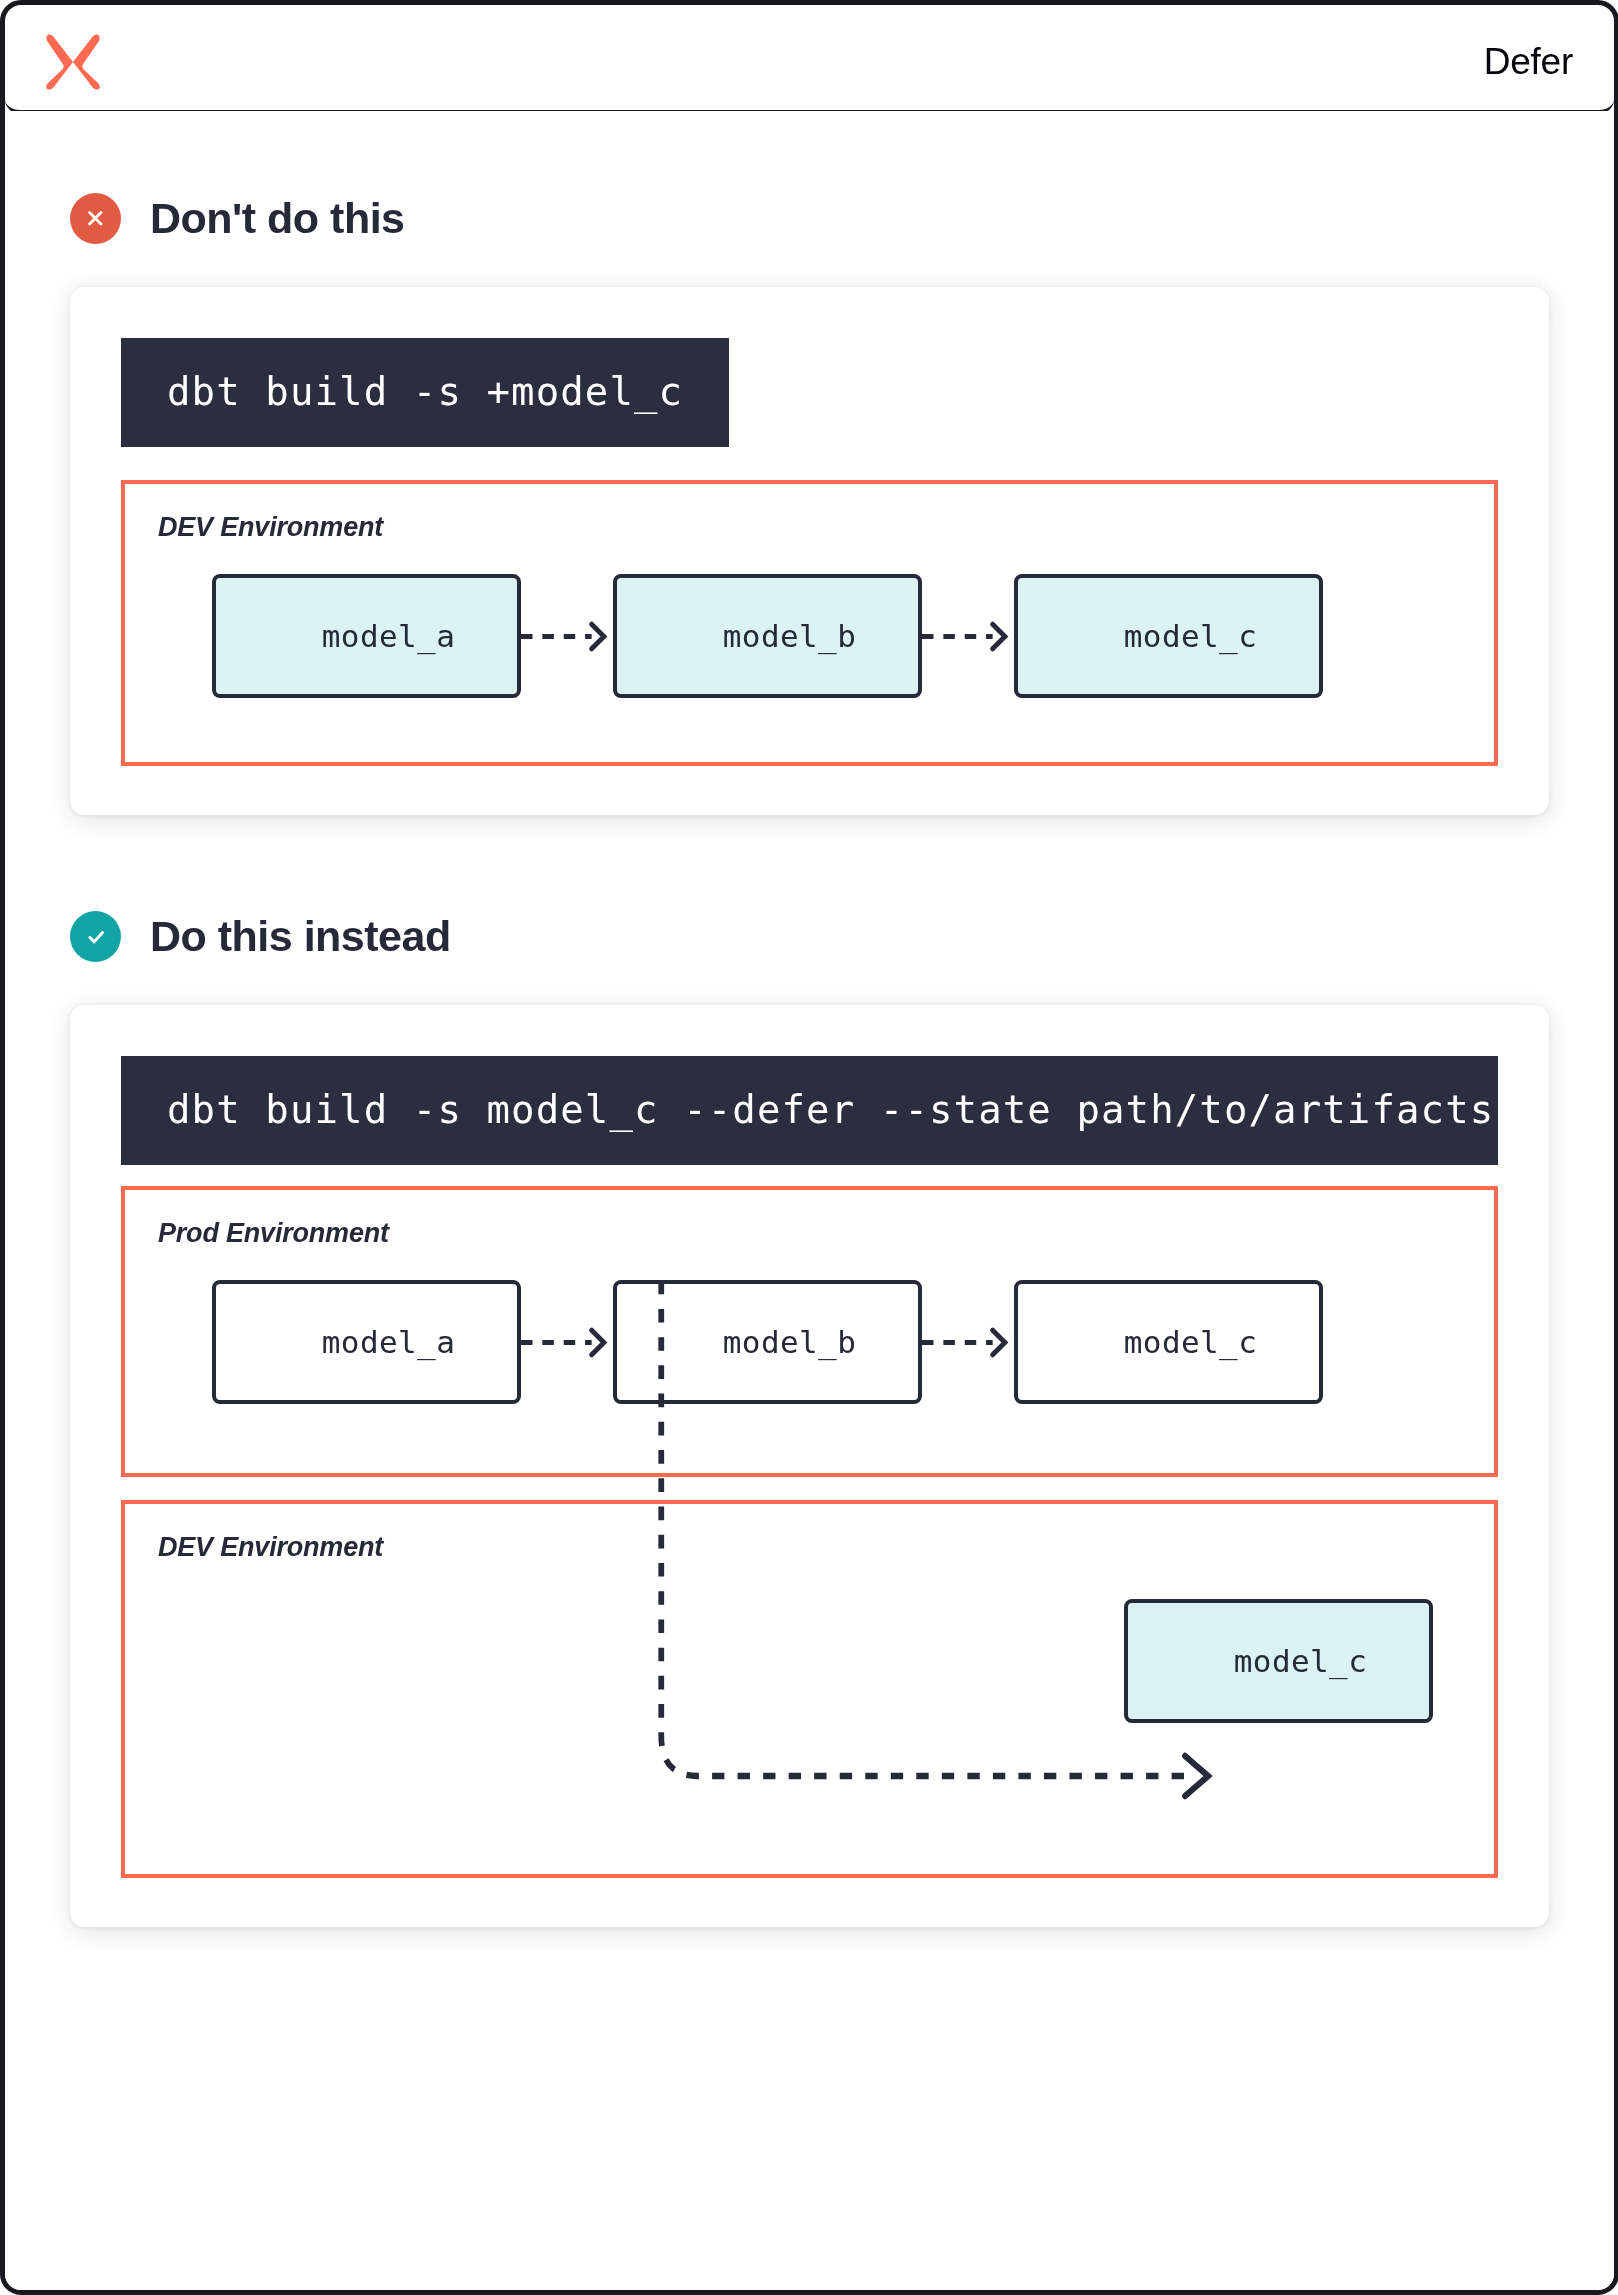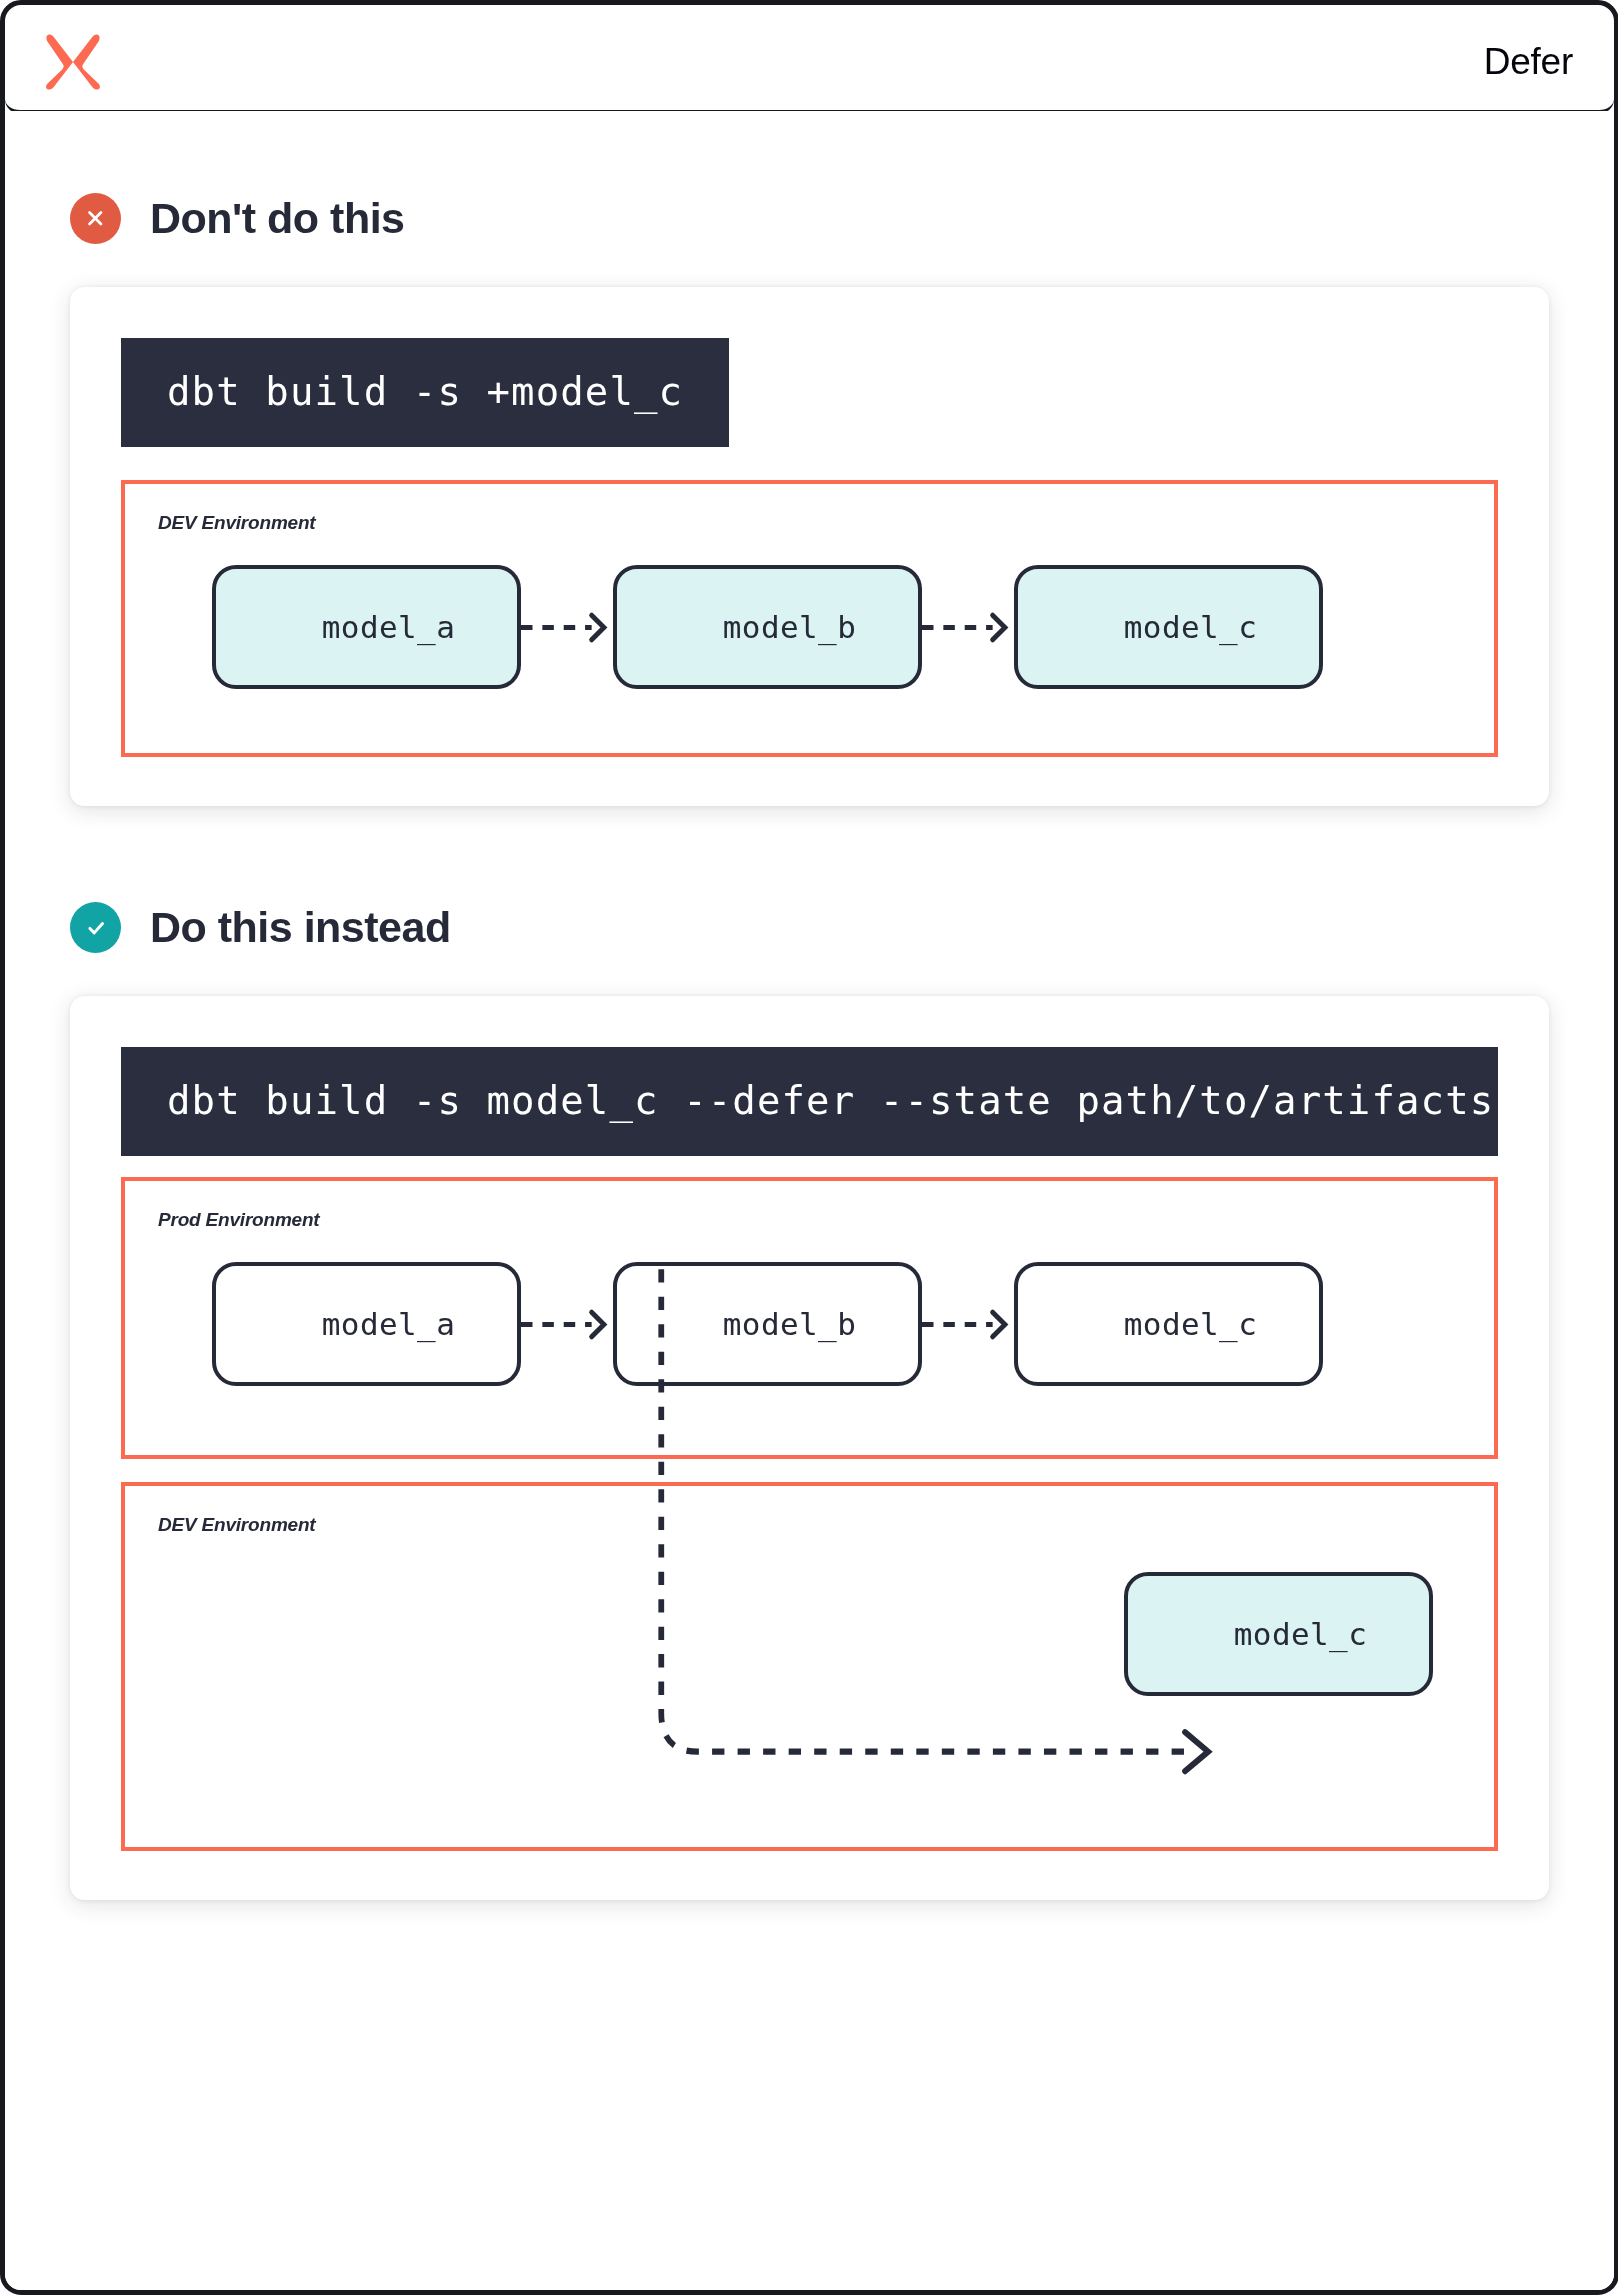--- a/index.html
+++ b/index.html
@@ -107,40 +107,40 @@
   .code.short { display: inline-block; }
   .code.full  { display: block; }
 
   
   .env {
     position: relative;
     border: 4.1px solid #fc6b51;
     padding: 28px 33px 0 33px;
   }
   .env-label {
-    font-size: 19px;
+    font-size: 27px;
     font-style: italic;
     font-weight: 700;
     font-stretch: condensed;
     color: #262a38;
     letter-spacing: -0.2px;
   }
 
   
   .dag-row {
     display: flex;
     align-items: center;
     margin-top: 31px;
     padding-left: 54px;
   }
   .node {
     width: 309px;
     height: 124px;
     border: 4.9px solid #262a38;
-    border-radius: 24px;
+    border-radius: 8px;
     display: flex;
     align-items: center;
     justify-content: center;
     font-family: "DejaVu Sans Mono", "Liberation Mono", monospace;
     font-size: 31px;
     color: #262a38;
     letter-spacing: 0.4px;
     flex: 0 0 auto;
     background: #ffffff;
     padding-left: 44px;

